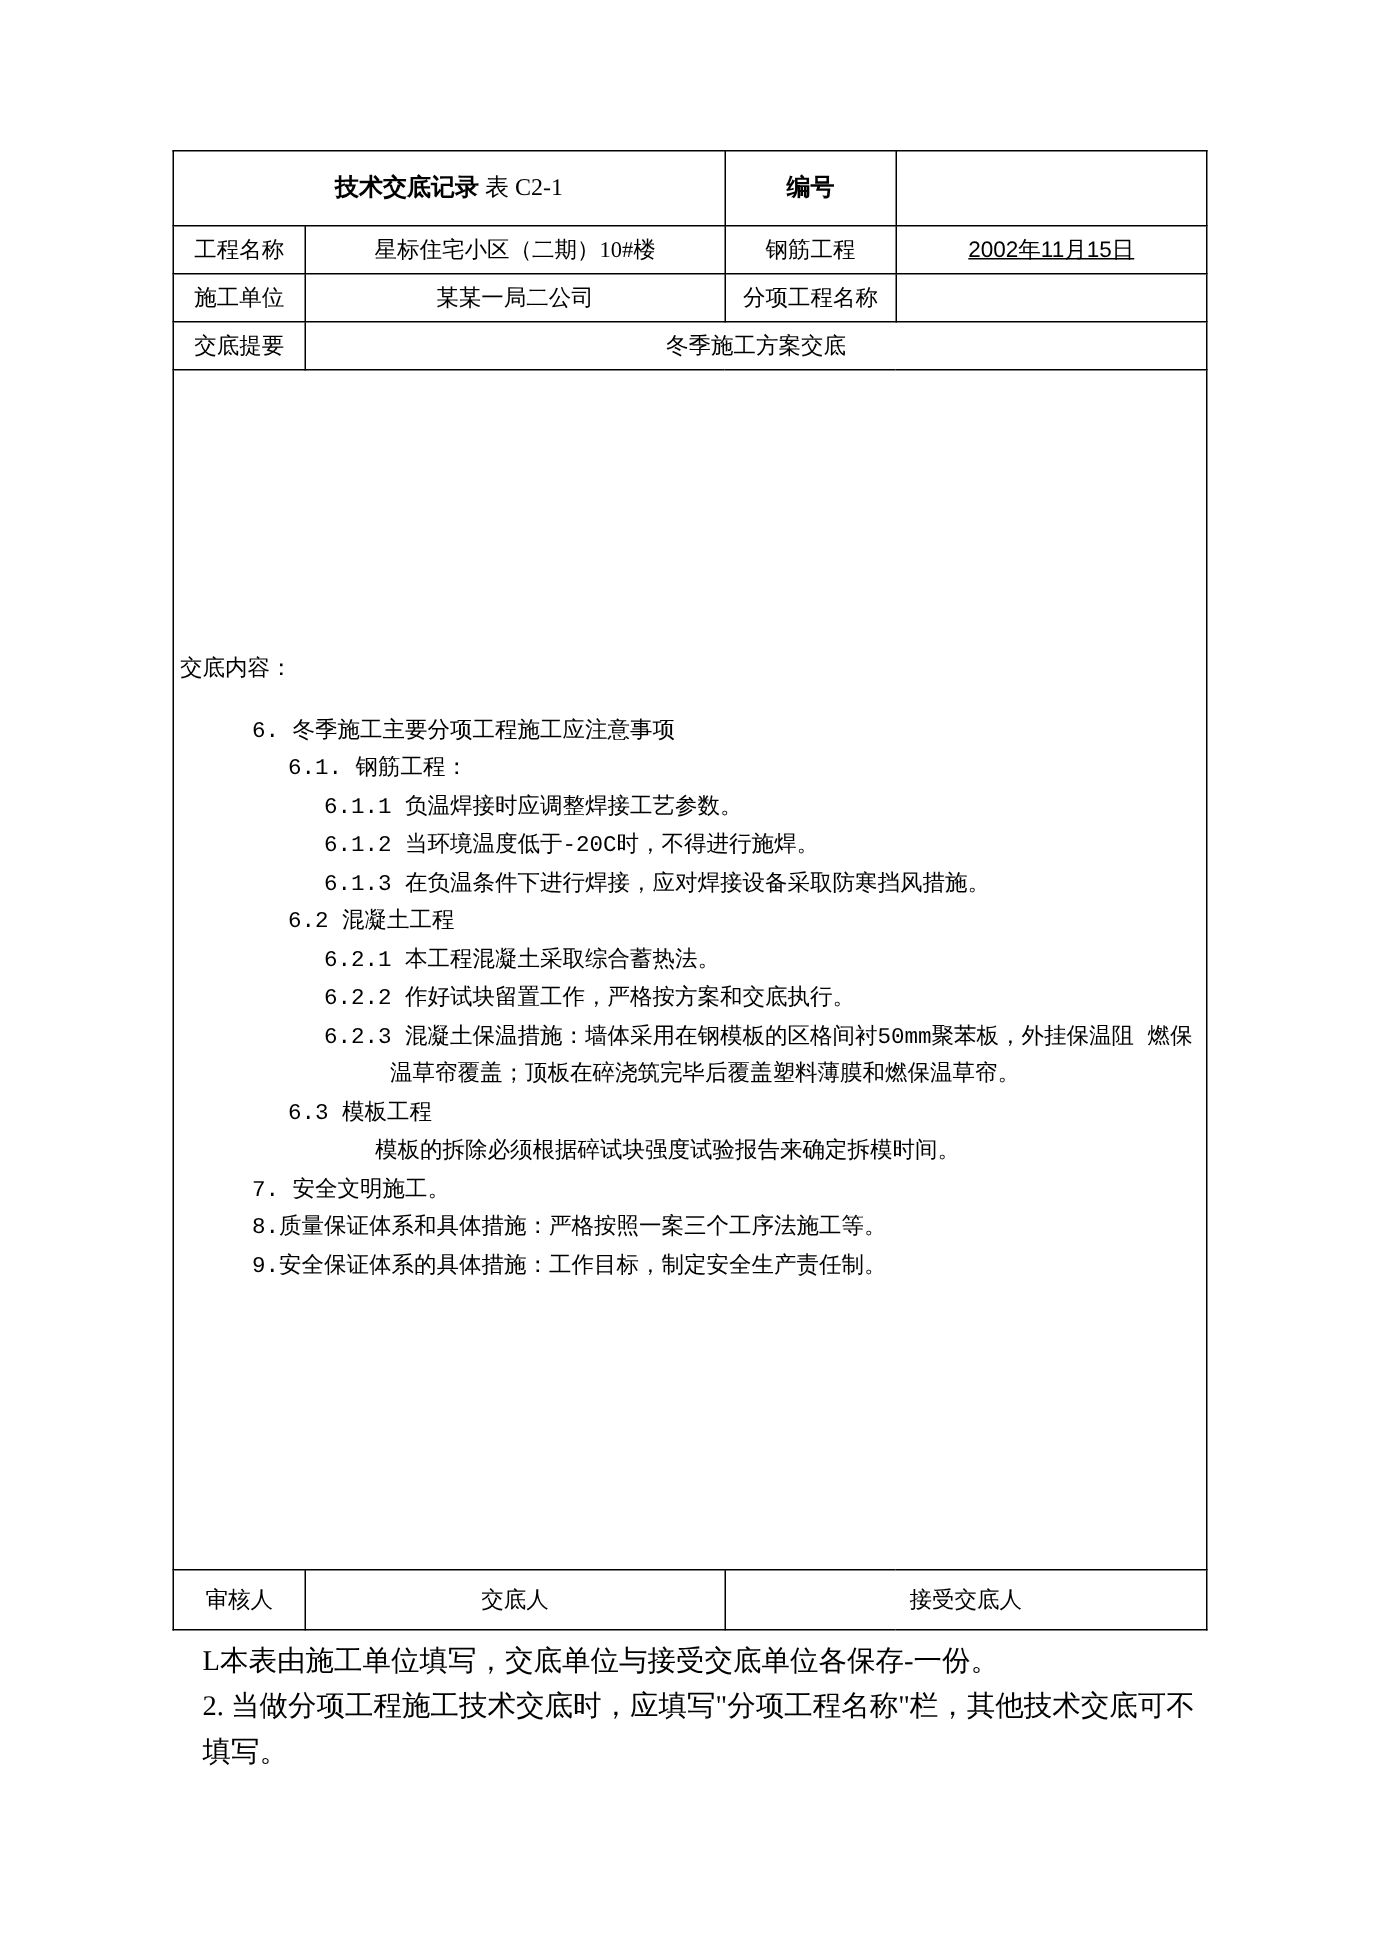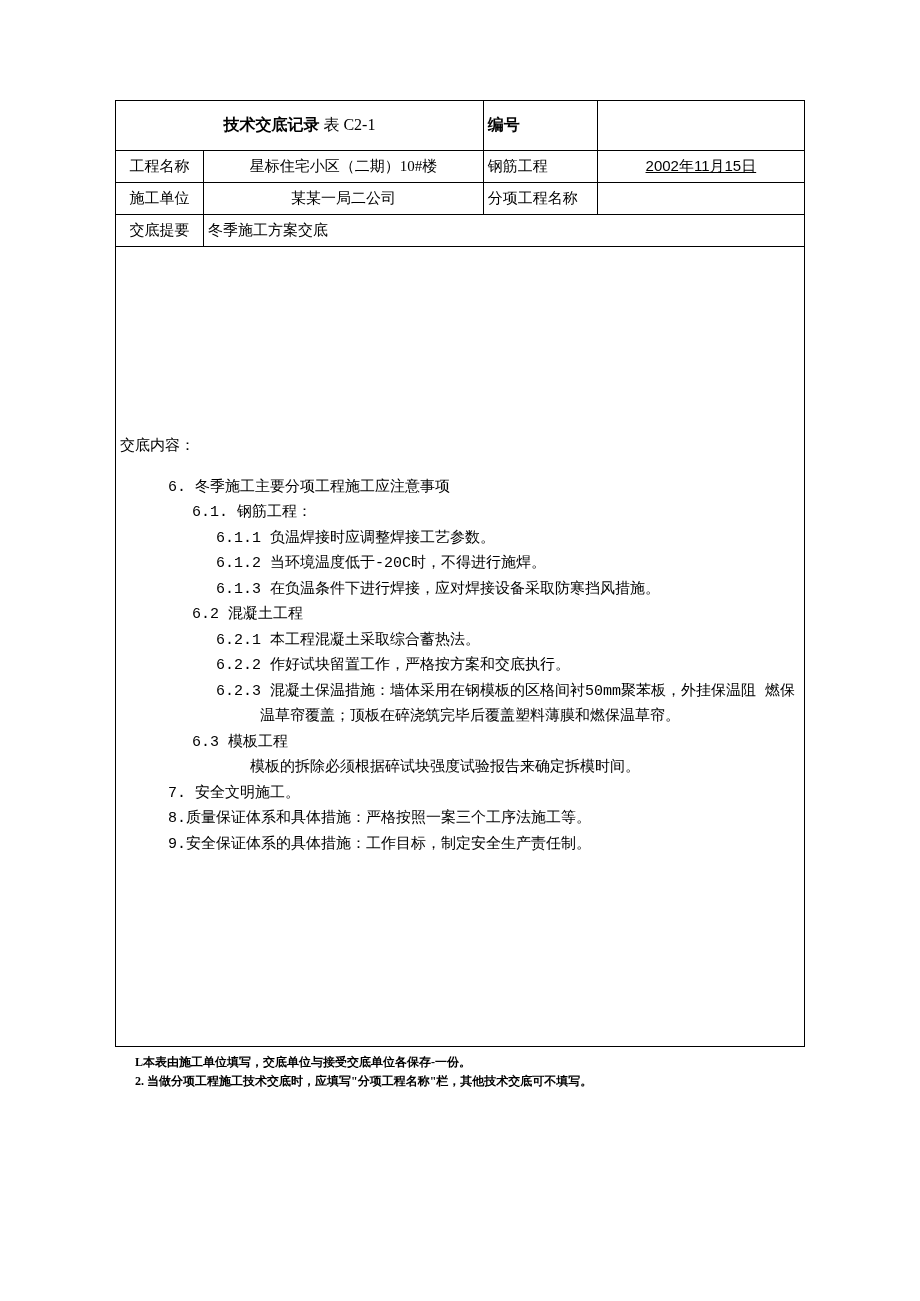--- a/index.html
+++ b/index.html
@@ -31,34 +31,34 @@
       height: 50px;
     }
     .title-cell .title-label {
       font-weight: bold;
     }
     .label-cell {
       text-align: center;
       width: 85px;
     }
     .label-cell-2 {
-      text-align: left;
+      text-align: center;
       width: 110px;
     }
     .value-cell {
       text-align: center;
     }
     .date-cell {
       text-align: center;
       font-family: Arial, sans-serif;
       text-decoration: underline;
     }
     .summary-cell {
       padding-left: 6px;
-      text-align: left;
+      text-align: center;
       margin-top: 32px;
     }
     .content-cell {
       border: 1px solid #000;
       padding: 20px 8px 12px 8px;
       height: 800px;
       vertical-align: top;
     }
     .content-header {
       margin-bottom: 20px;
@@ -70,24 +70,23 @@
     .indent-1 { padding-left: 48px; }
     .indent-2 { padding-left: 72px; }
     .indent-3 { padding-left: 96px; }
     .indent-3-cont { padding-left: 140px; }
     .footer-row td {
       height: 40px;
       text-align: center;
     }
     .notes {
       margin-top: 6px;
-      font-size: 12px;
+      font-size: 19px;
       line-height: 1.6;
       padding-left: 20px;
-      font-weight: bold;
     }
     .nowrap {
       white-space: nowrap;
     }
   </style>
 </head>
 <body>
 
 <table class="outer-table">
   <tbody>
@@ -132,19 +131,24 @@
         <div class="indent-3 nowrap">6.2.3 混凝土保温措施：墙体采用在钢模板的区格间衬50mm聚苯板，外挂保温阻 燃保</div>
         <div class="indent-3-cont">温草帘覆盖；顶板在碎浇筑完毕后覆盖塑料薄膜和燃保温草帘。</div>
         <div class="indent-2">6.3 模板工程</div>
         <div style="padding-left:130px">模板的拆除必须根据碎试块强度试验报告来确定拆模时间。</div>
         <div class="indent-1">7. 安全文明施工。</div>
         <div class="indent-1">8.质量保证体系和具体措施：严格按照一案三个工序法施工等。</div>
         <div class="indent-1">9.安全保证体系的具体措施：工作目标，制定安全生产责任制。</div>
       </div>
     </td>
   </tr>
+  <tr class="footer-row">
+    <td>审核人</td>
+    <td>交底人</td>
+    <td colspan="2">接受交底人</td>
+  </tr>
 </tbody>
   </table>
 
 <div class="notes">
   <div>L本表由施工单位填写，交底单位与接受交底单位各保存-一份。</div>
   <div>2. 当做分项工程施工技术交底时，应填写"分项工程名称"栏，其他技术交底可不填写。</div>
 </div>
 
 </body></html>

